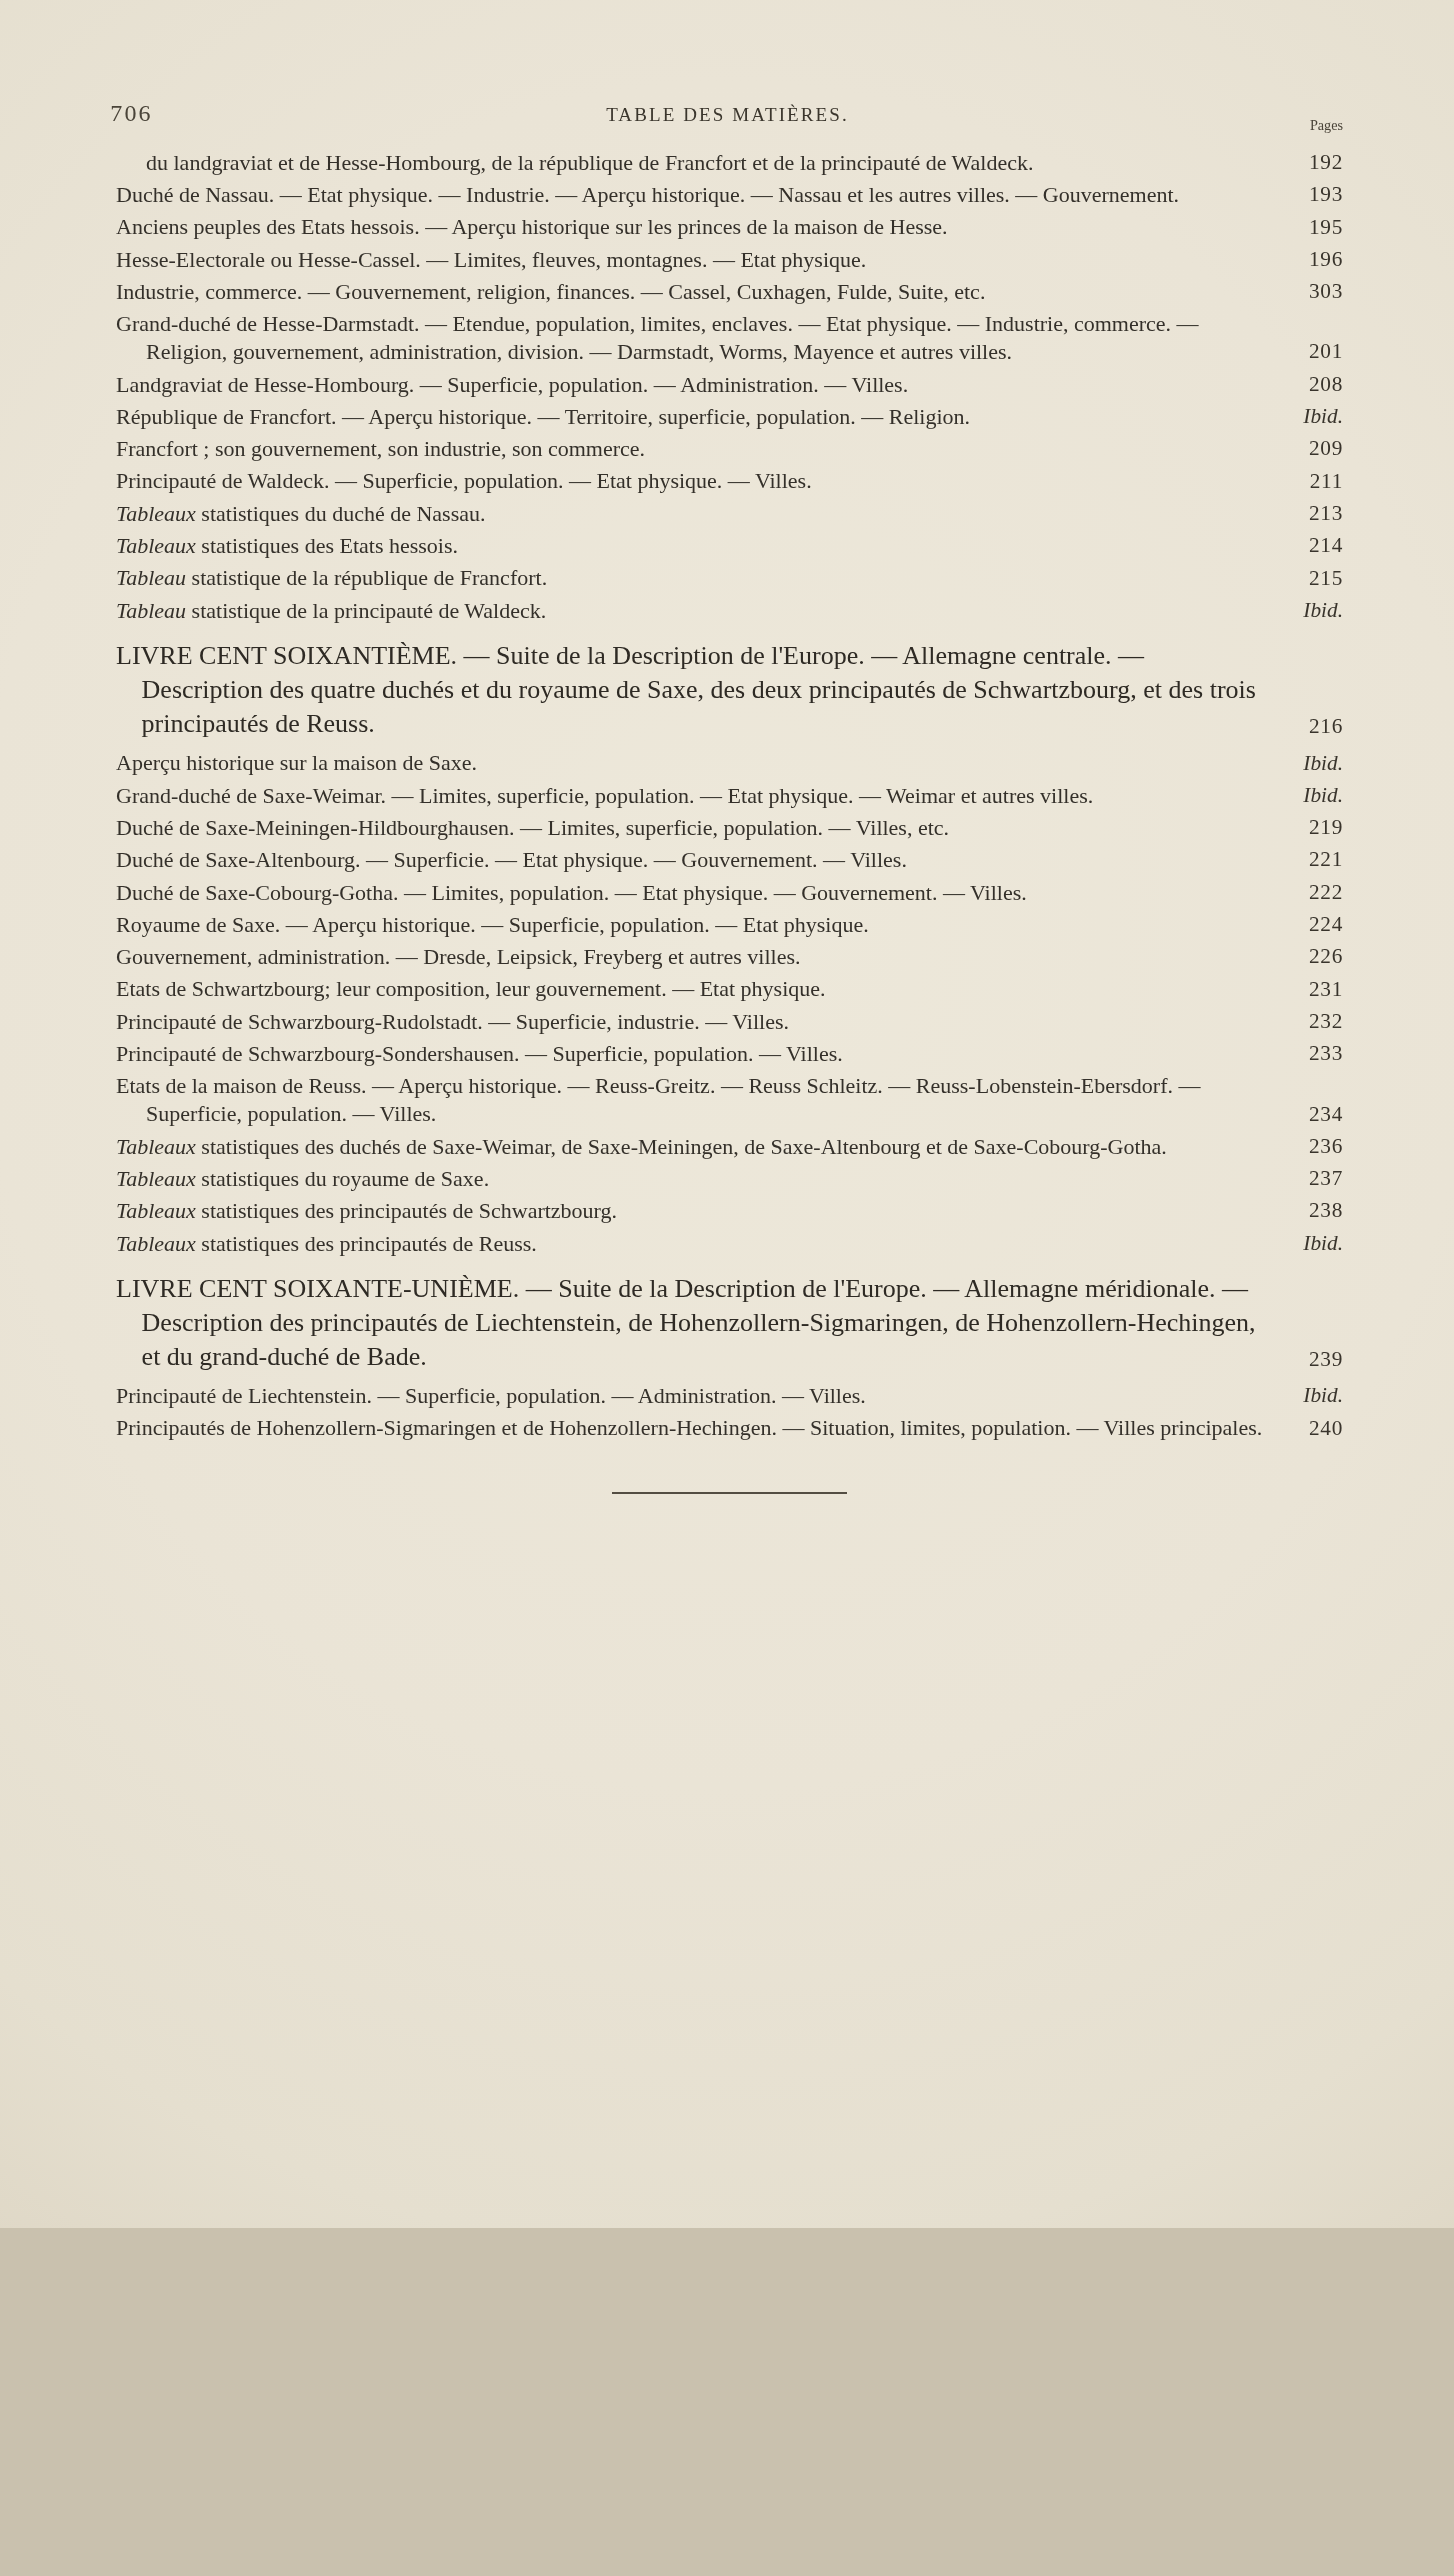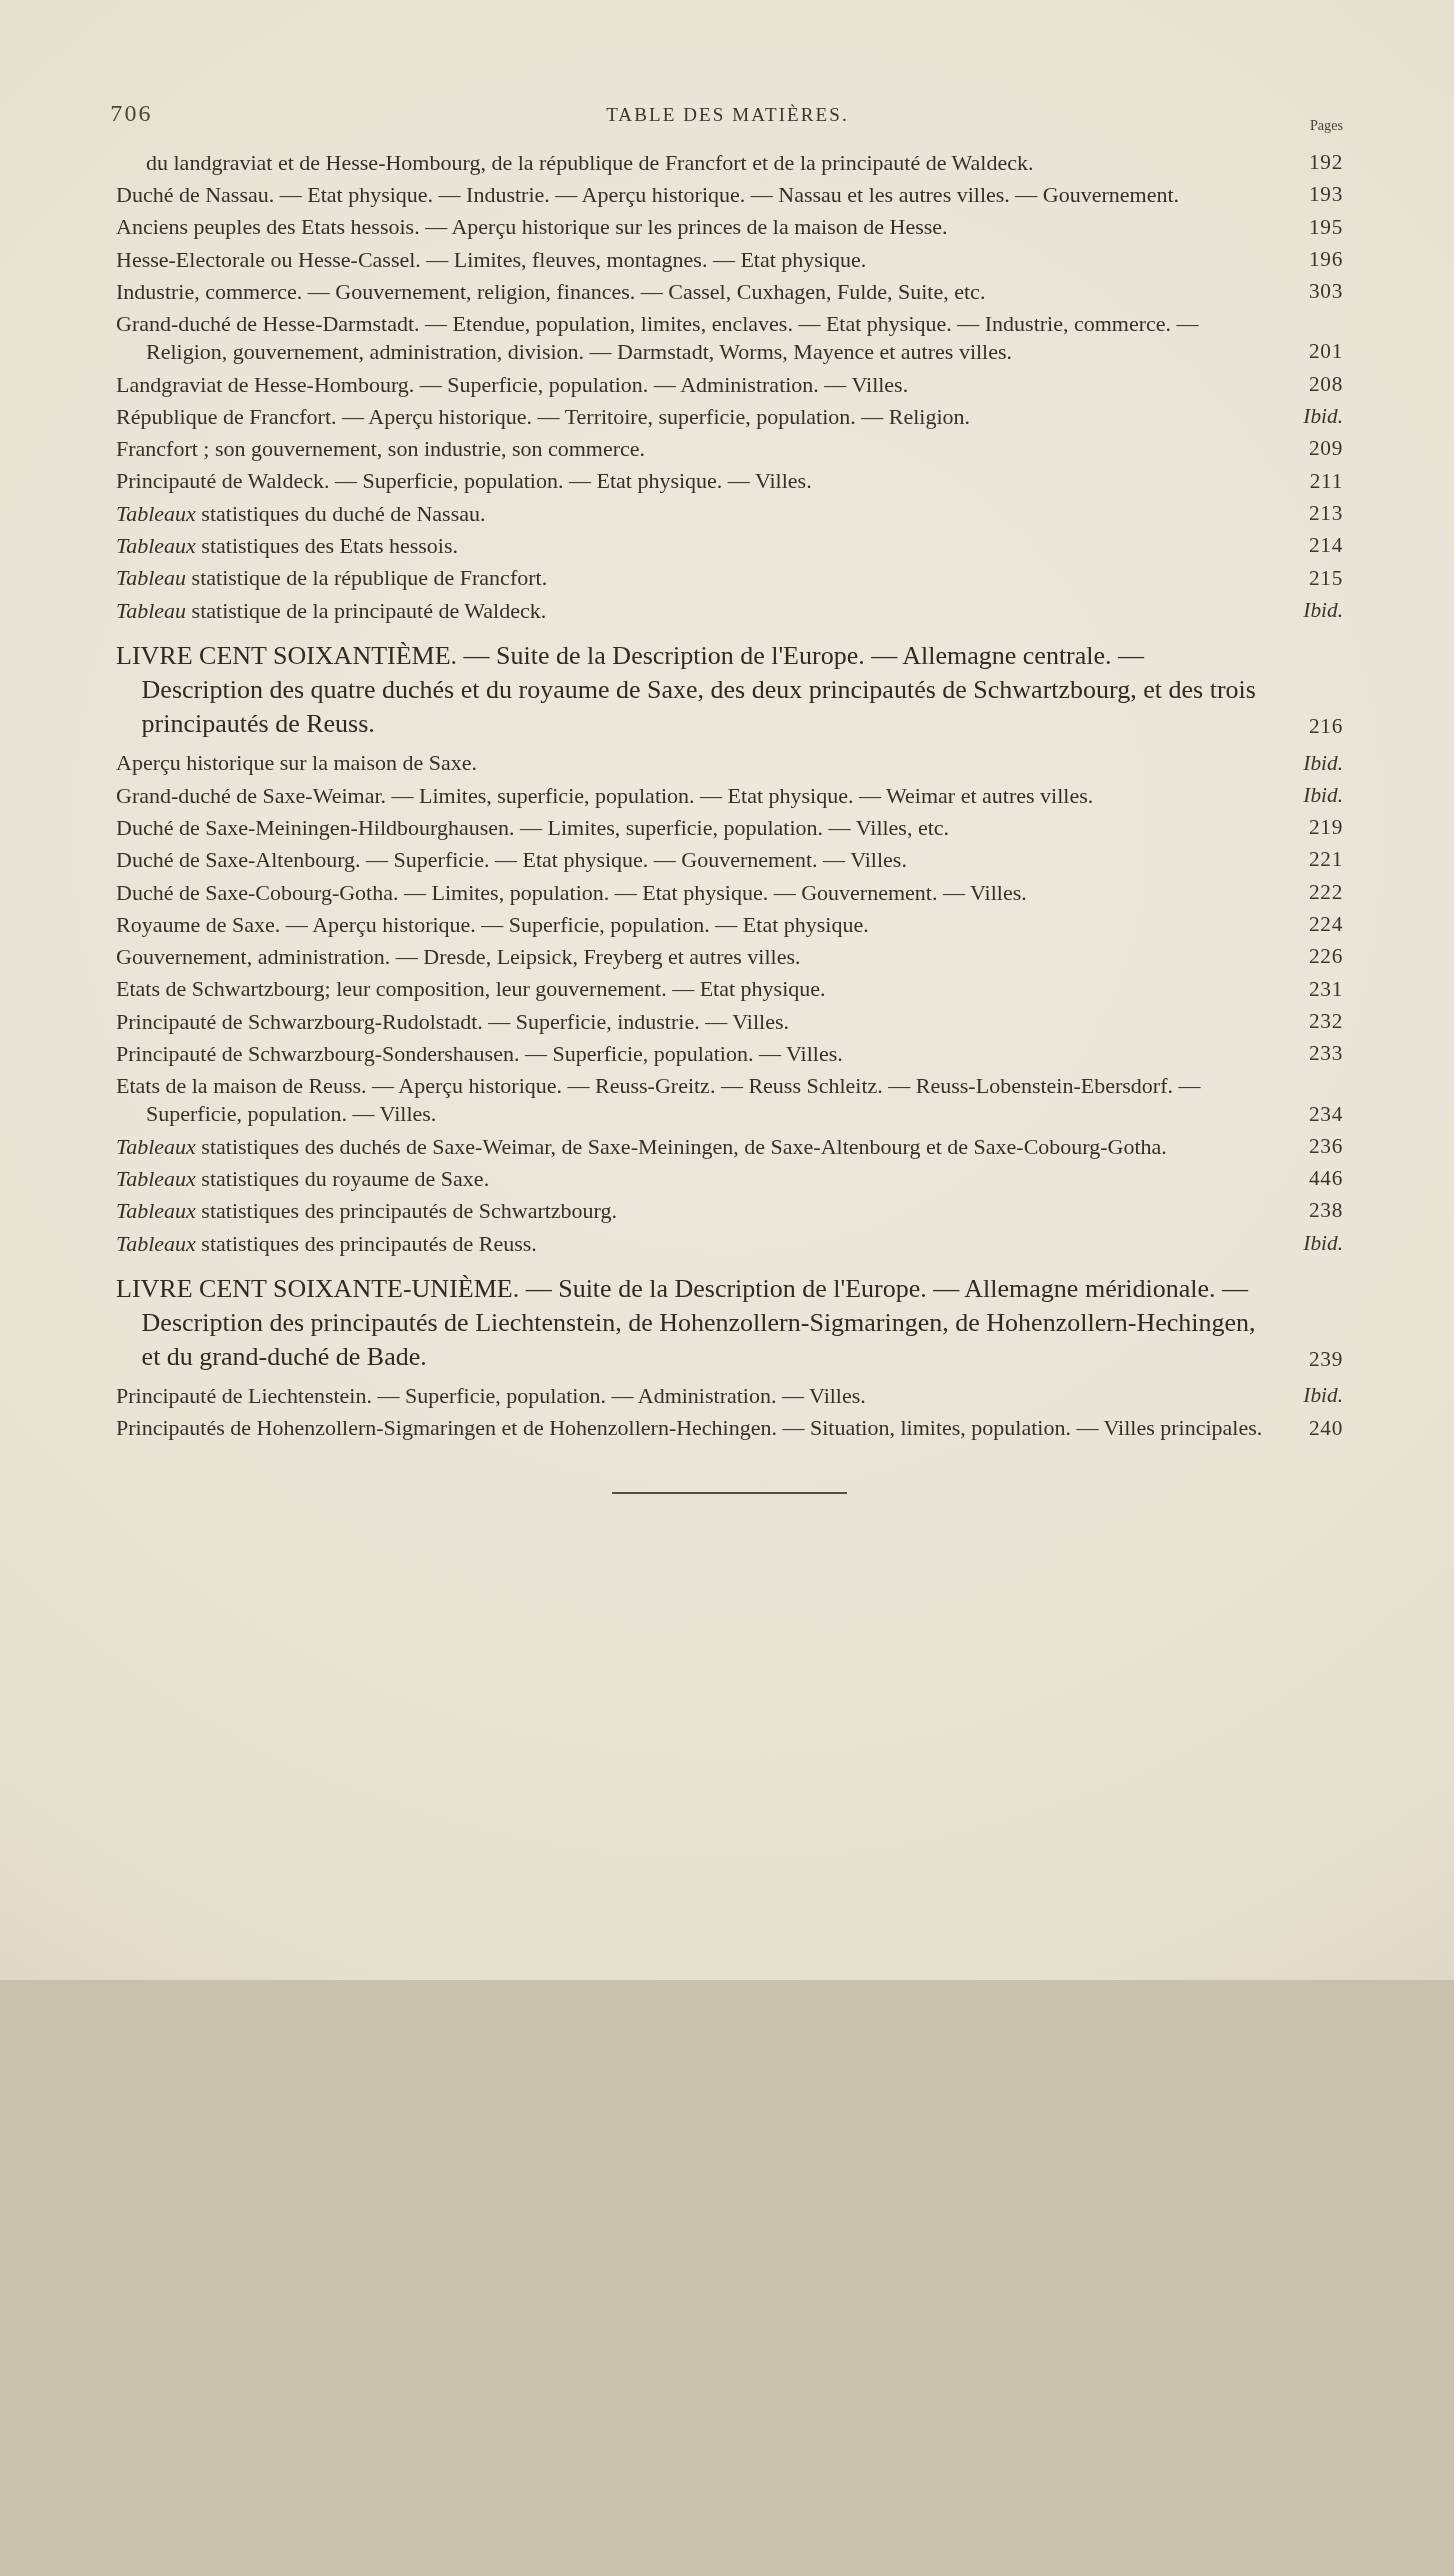--- a/index.html
+++ b/index.html
@@ -6,21 +6,21 @@
   html, body { margin: 0; padding: 0; }
   body {
     width: 1455px;
     height: 2576px;
     font-family: "Liberation Serif", "DejaVu Serif", serif;
     background: #c9c1ae;
   }
   .page {
     position: relative;
     width: 1455px;
-    height: 1980px;
+    height: 2228px;
     overflow: hidden;
     background: radial-gradient(ellipse 115% 85% at 50% 42%,
       #ede8da 0%, #eae4d6 45%, #e5dfcf 70%, #dcd4c2 88%, #c9c1ae 100%);
   }
   .content {
     position: absolute;
     left: 116px;
     top: 91px;
     width: 1227px;
     color: #34302a;
@@ -137,21 +137,21 @@
       <div class="entry"><span class="lead"></span><span>Etats de Schwartzbourg; leur composition, leur gouvernement. — Etat physique.</span><span class="pg">231</span></div>
 
       <div class="entry"><span class="lead"></span><span>Principauté de Schwarzbourg-Rudolstadt. — Superficie, industrie. — Villes.</span><span class="pg">232</span></div>
 
       <div class="entry"><span class="lead"></span><span>Principauté de Schwarzbourg-Sondershausen. — Superficie, population. — Villes.</span><span class="pg">233</span></div>
 
       <div class="entry"><span class="lead"></span><span>Etats de la maison de Reuss. — Aperçu historique. — Reuss-Greitz. — Reuss Schleitz. — Reuss-Lobenstein-Ebersdorf. — Superficie, population. — Villes.</span><span class="pg">234</span></div>
 
       <div class="entry"><span class="lead">Tableaux</span><span> statistiques des duchés de Saxe-Weimar, de Saxe-Meiningen, de Saxe-Altenbourg et de Saxe-Cobourg-Gotha.</span><span class="pg">236</span></div>
 
-      <div class="entry"><span class="lead">Tableaux</span><span> statistiques du royaume de Saxe.</span><span class="pg">446</span></div>
+      <div class="entry"><span class="lead">Tableaux</span><span> statistiques du royaume de Saxe.</span><span class="pg">237</span></div>
 
       <div class="entry"><span class="lead">Tableaux</span><span> statistiques des principautés de Schwartzbourg.</span><span class="pg">238</span></div>
 
       <div class="entry"><span class="lead">Tableaux</span><span> statistiques des principautés de Reuss.</span><span class="pg ibid">Ibid.</span></div>
 
       <div class="entry livre"><span class="lead"></span><span>LIVRE CENT SOIXANTE-UNIÈME. — Suite de la Description de l'Europe. — Allemagne méridionale. — Description des principautés de Liechtenstein, de Hohenzollern-Sigmaringen, de Hohenzollern-Hechingen, et du grand-duché de Bade.</span><span class="pg">239</span></div>
 
       <div class="entry"><span class="lead"></span><span>Principauté de Liechtenstein. — Superficie, population. — Administration. — Villes.</span><span class="pg ibid">Ibid.</span></div>
 
       <div class="entry"><span class="lead"></span><span>Principautés de Hohenzollern-Sigmaringen et de Hohenzollern-Hechingen. — Situation, limites, population. — Villes principales.</span><span class="pg">240</span></div>

